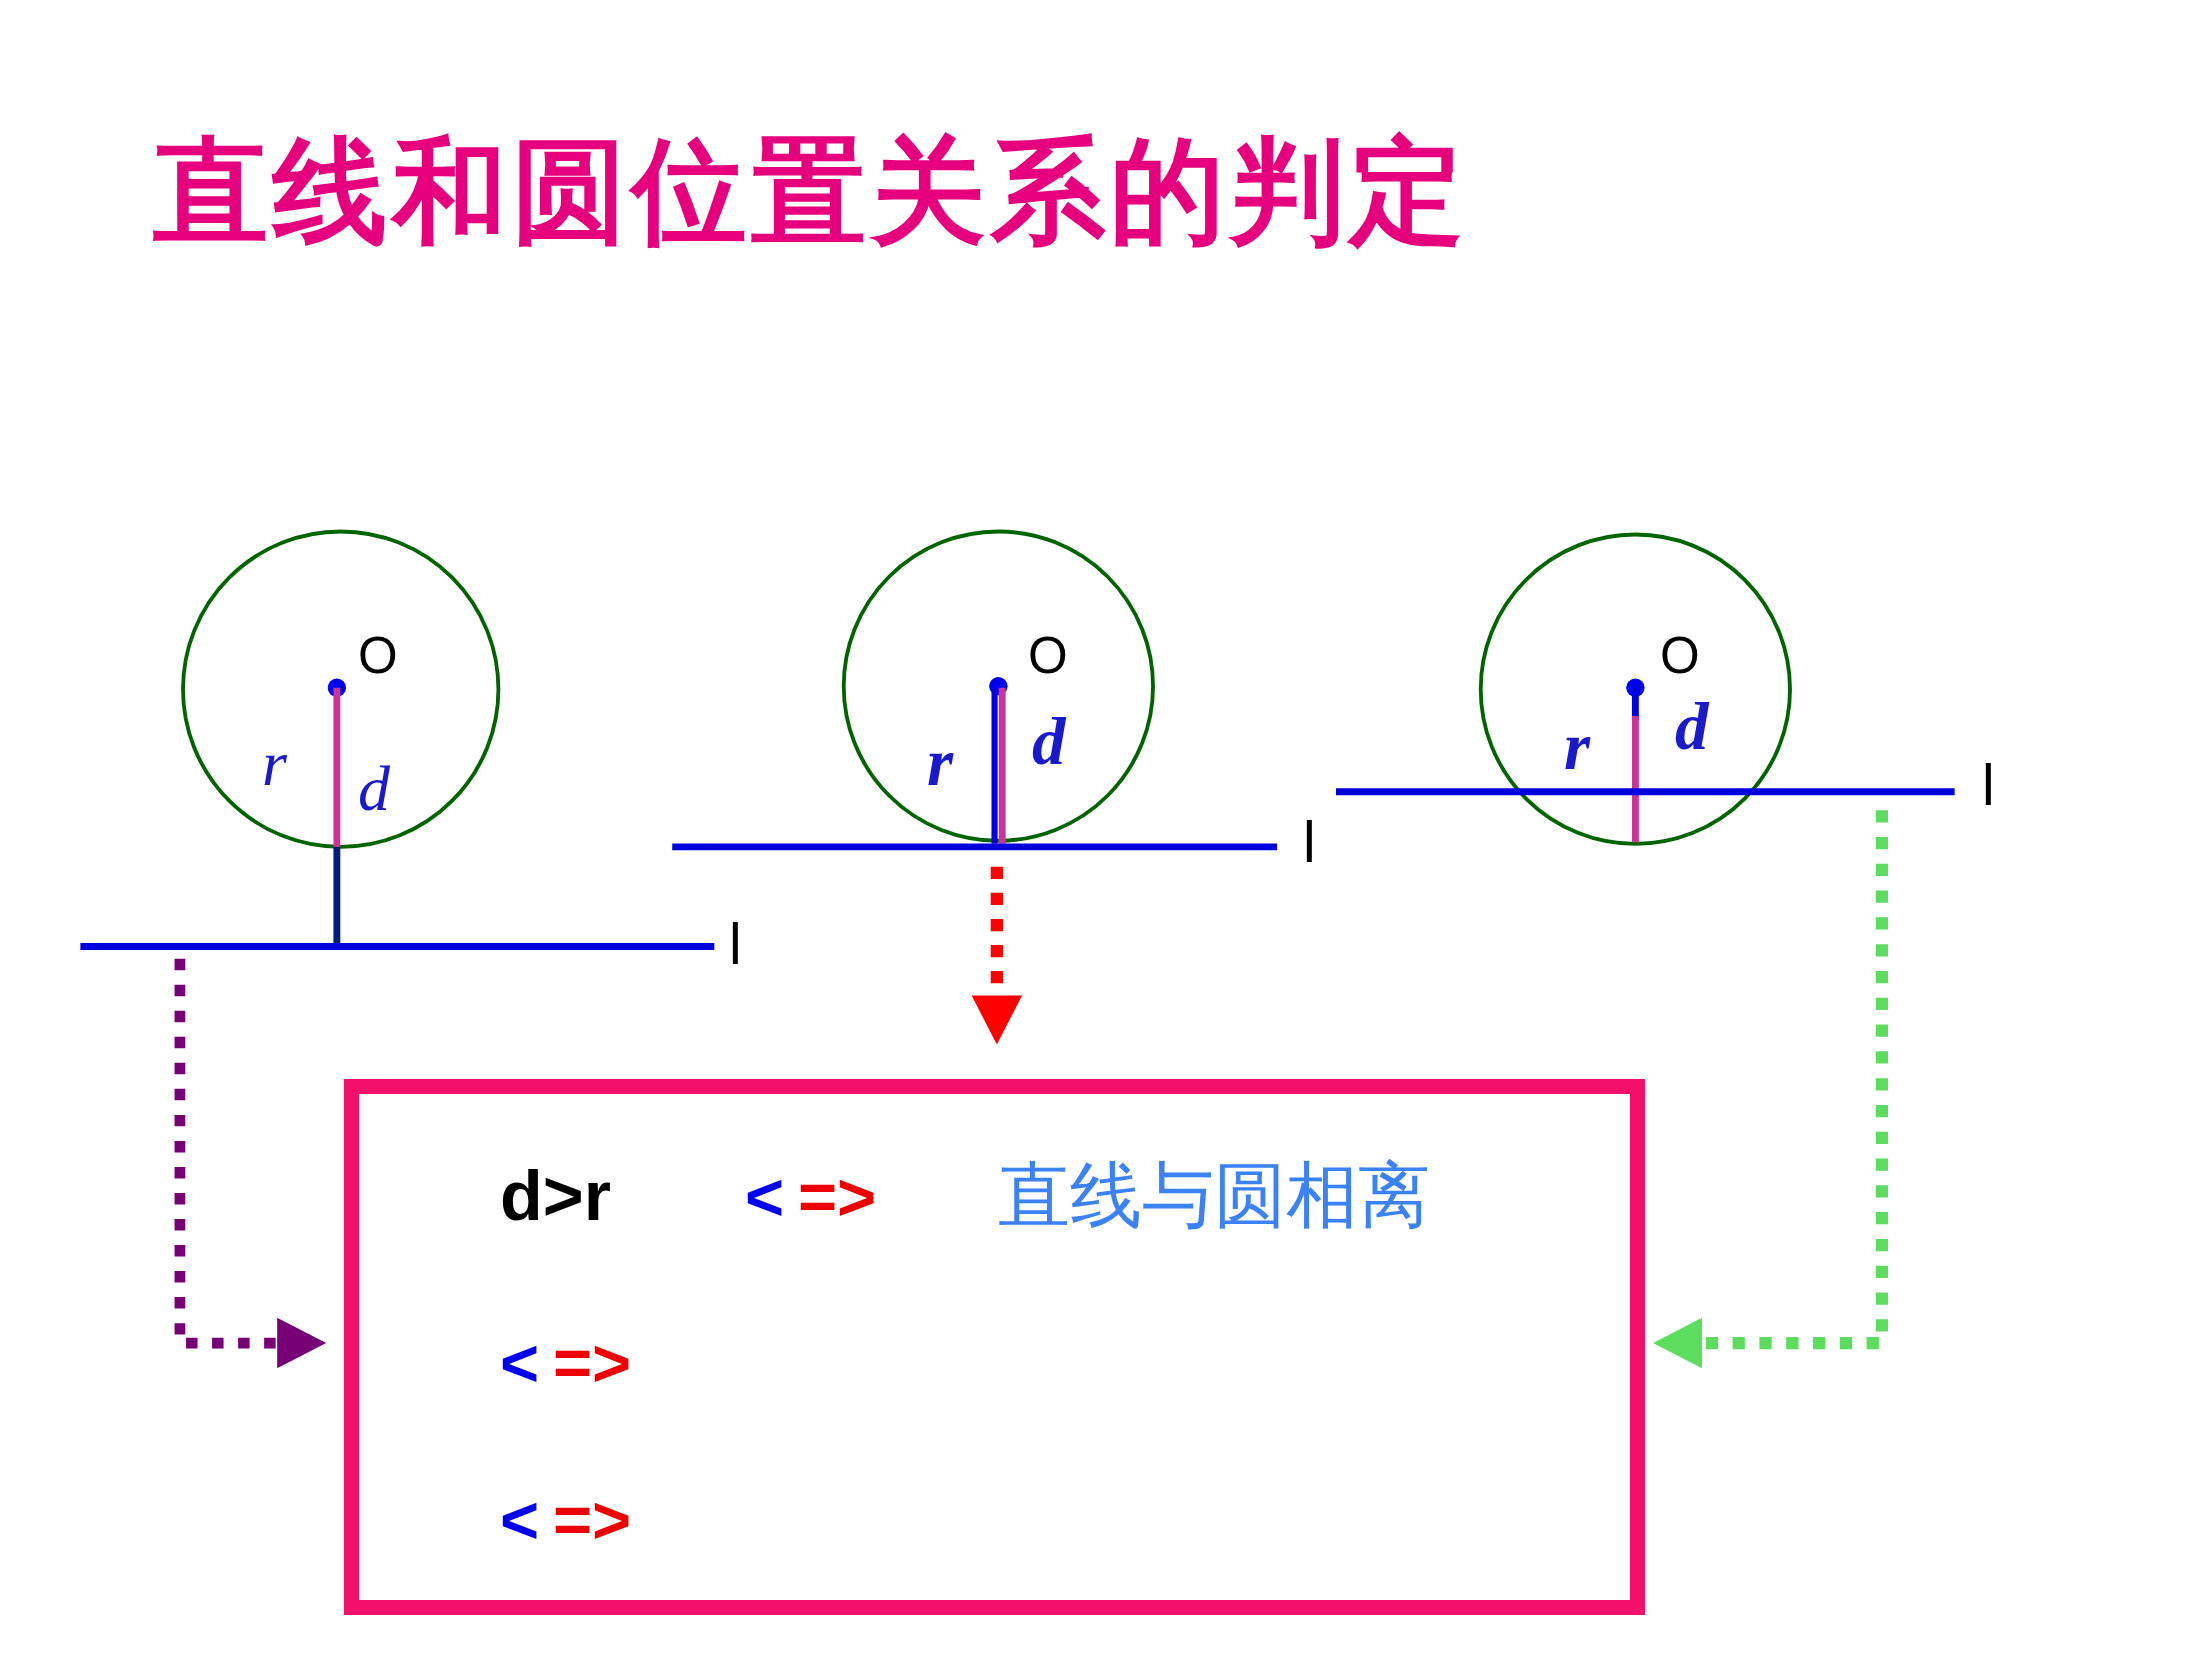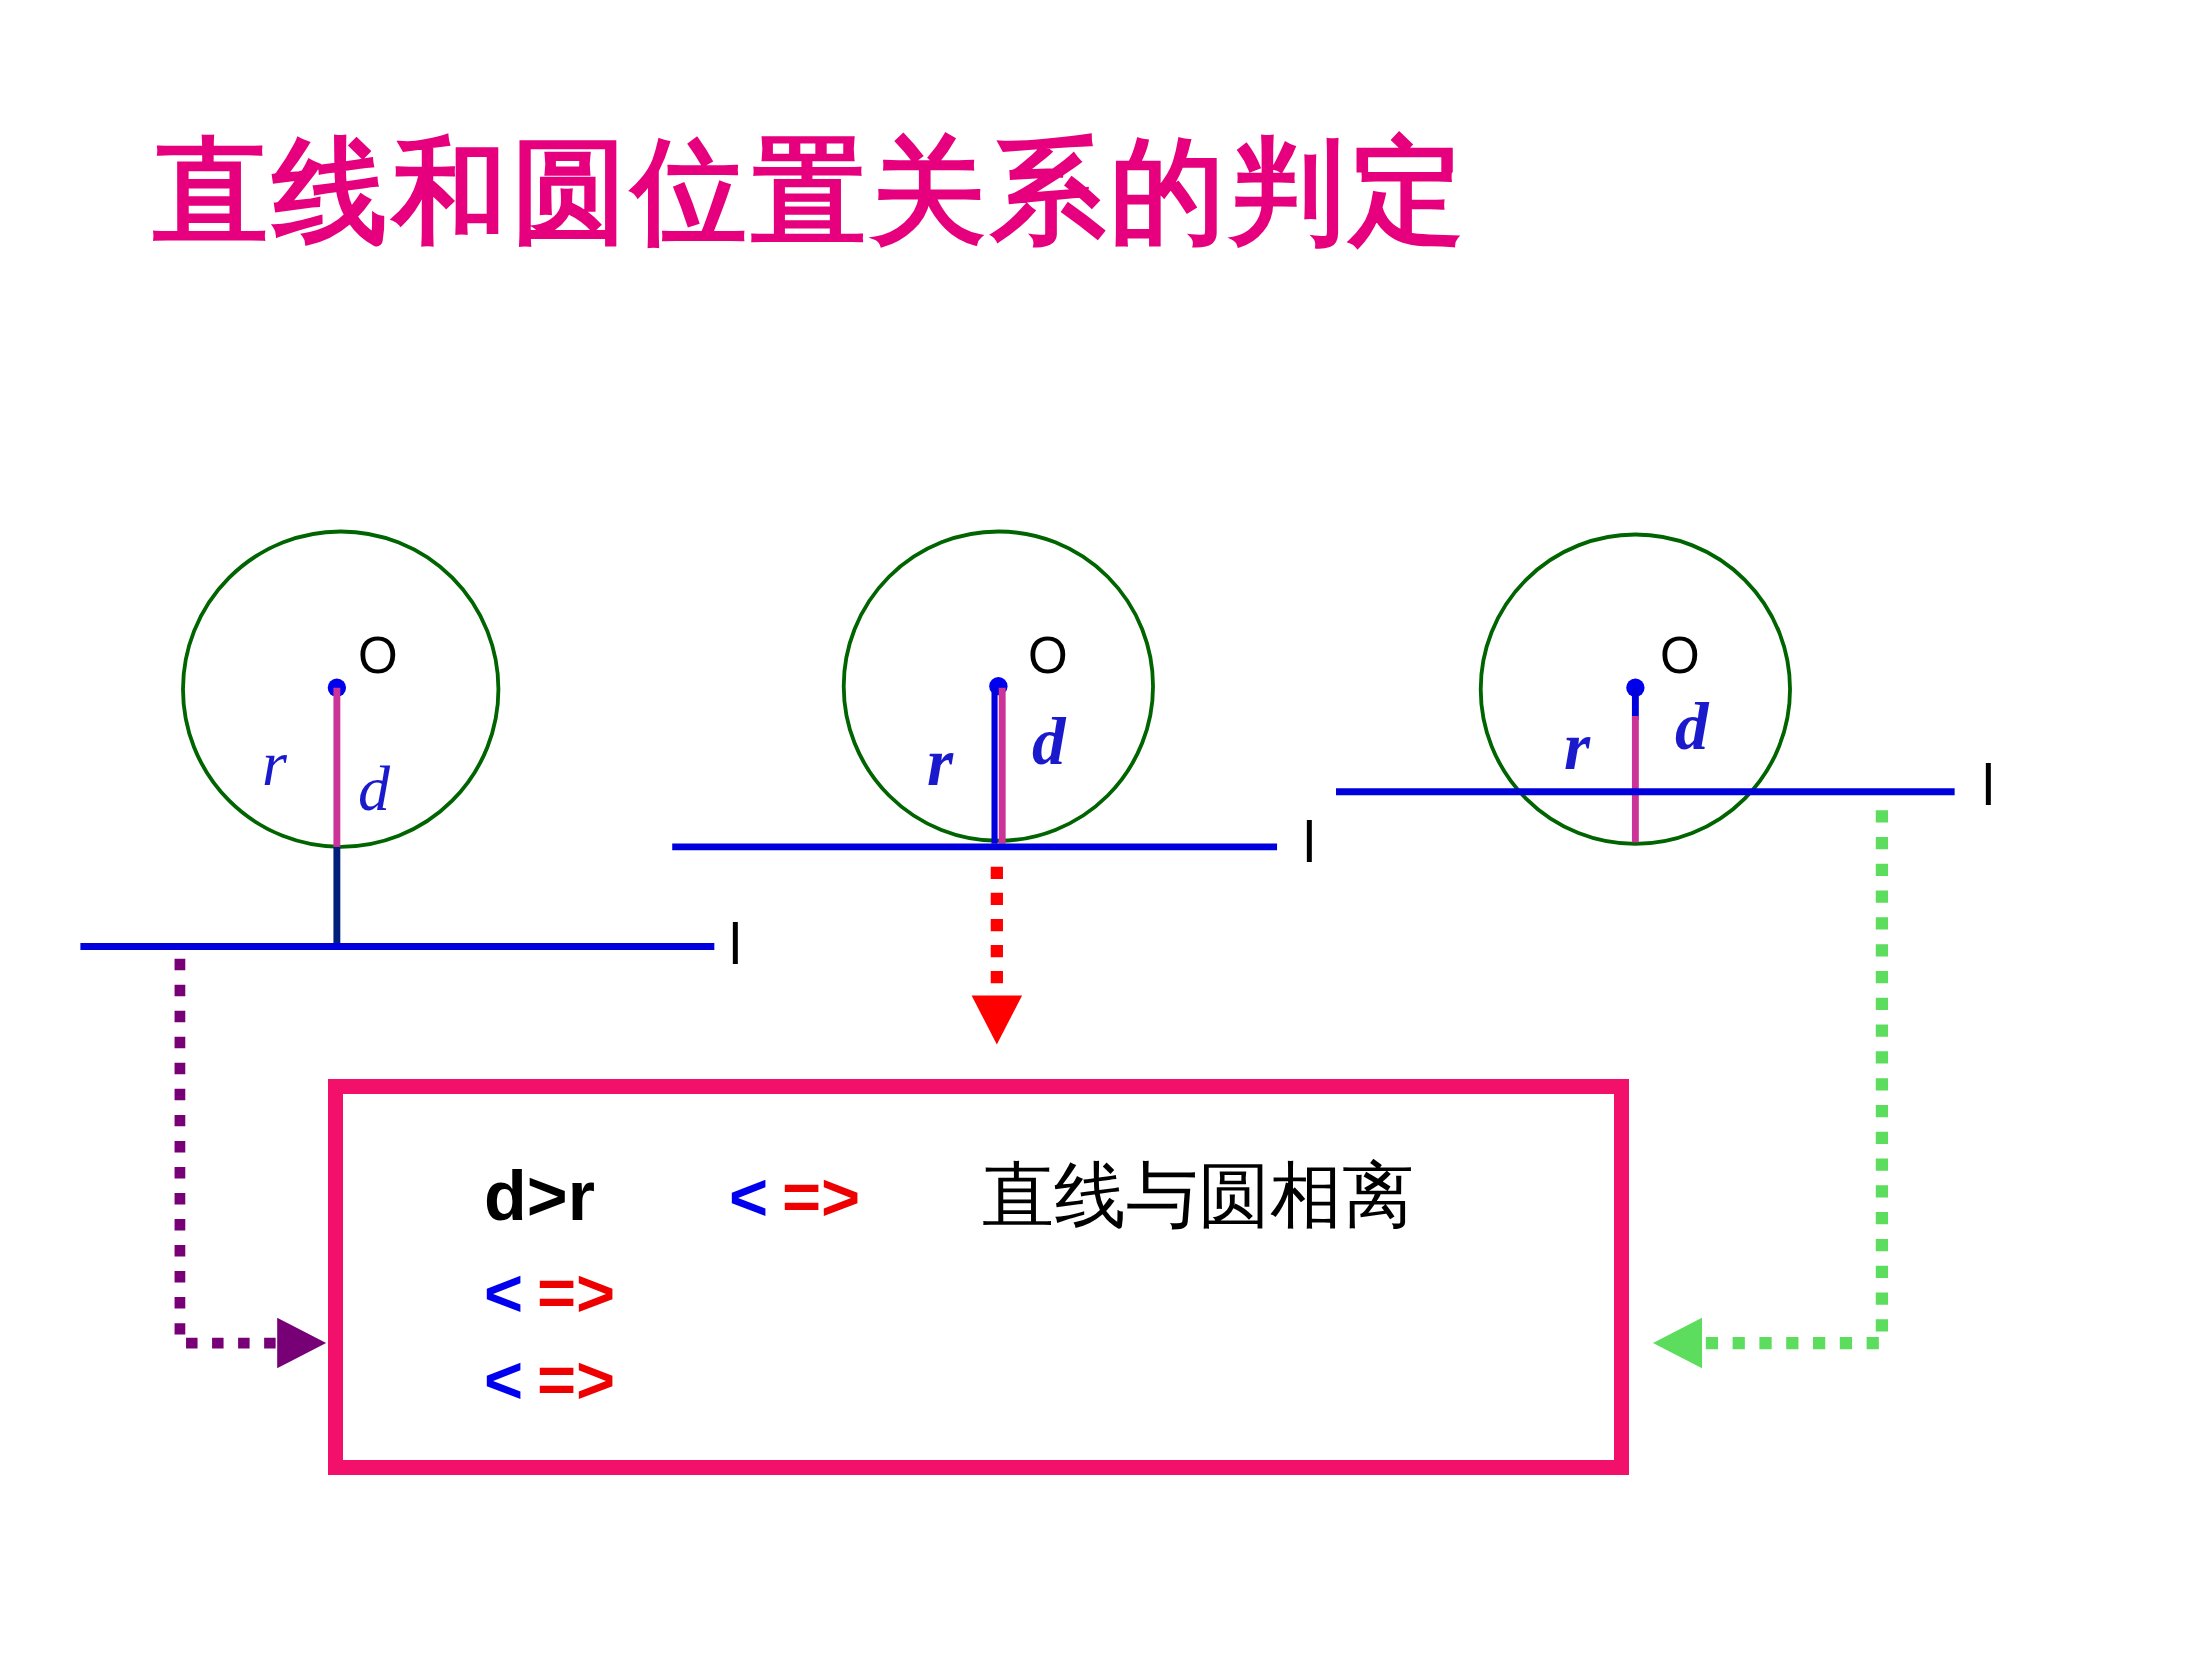--- a/index.html
+++ b/index.html
@@ -27,22 +27,22 @@
     font-size:57px;color:#000000;font-weight:400;
   }
   .lab-rd{
     font-family:"Liberation Serif", serif;
     font-style:italic;
     color:#1a1acc;
     font-size:64px;
   }
   .lab-rd.bold{font-weight:700;font-size:67px;}
   #result-box{
-    left:328px;top:1079px;
-    width:1301px;height:396px;
+    left:344px;top:1079px;
+    width:1301px;height:536px;
     box-sizing:border-box;
     border:15.3px solid #f2106b;
     background:#ffffff;
     display:flex;
     flex-direction:column;
     justify-content:space-between;
     padding:54px 0 42px 0;
   }
   .rule-row{
     display:grid;
@@ -52,21 +52,21 @@
   }
   .rule-cond{
     font-size:70px;font-weight:700;color:#000000;
     font-family:"Liberation Sans", sans-serif;
   }
   .rule-op{font-size:67px;font-weight:700;white-space:nowrap;}
   .rule-op .lt{color:#0000ee;}
   .rule-op .arrow{color:#ee0000;margin-left:13.8px;}
   .rule-concl{
     font-family:"Liberation Serif", serif;
-    font-size:72px;color:#000000;
+    font-size:72px;color:#3b82f6;
   }
 </style>
 </head>
 <body>
 
 <div id="stage">
 
   <svg class="layer" width="2205" height="1654" viewBox="0 0 2880 2160">
     <defs>
       <marker id="mk-red" markerUnits="userSpaceOnUse" markerWidth="80" markerHeight="80" refX="8" refY="35" orient="auto">

